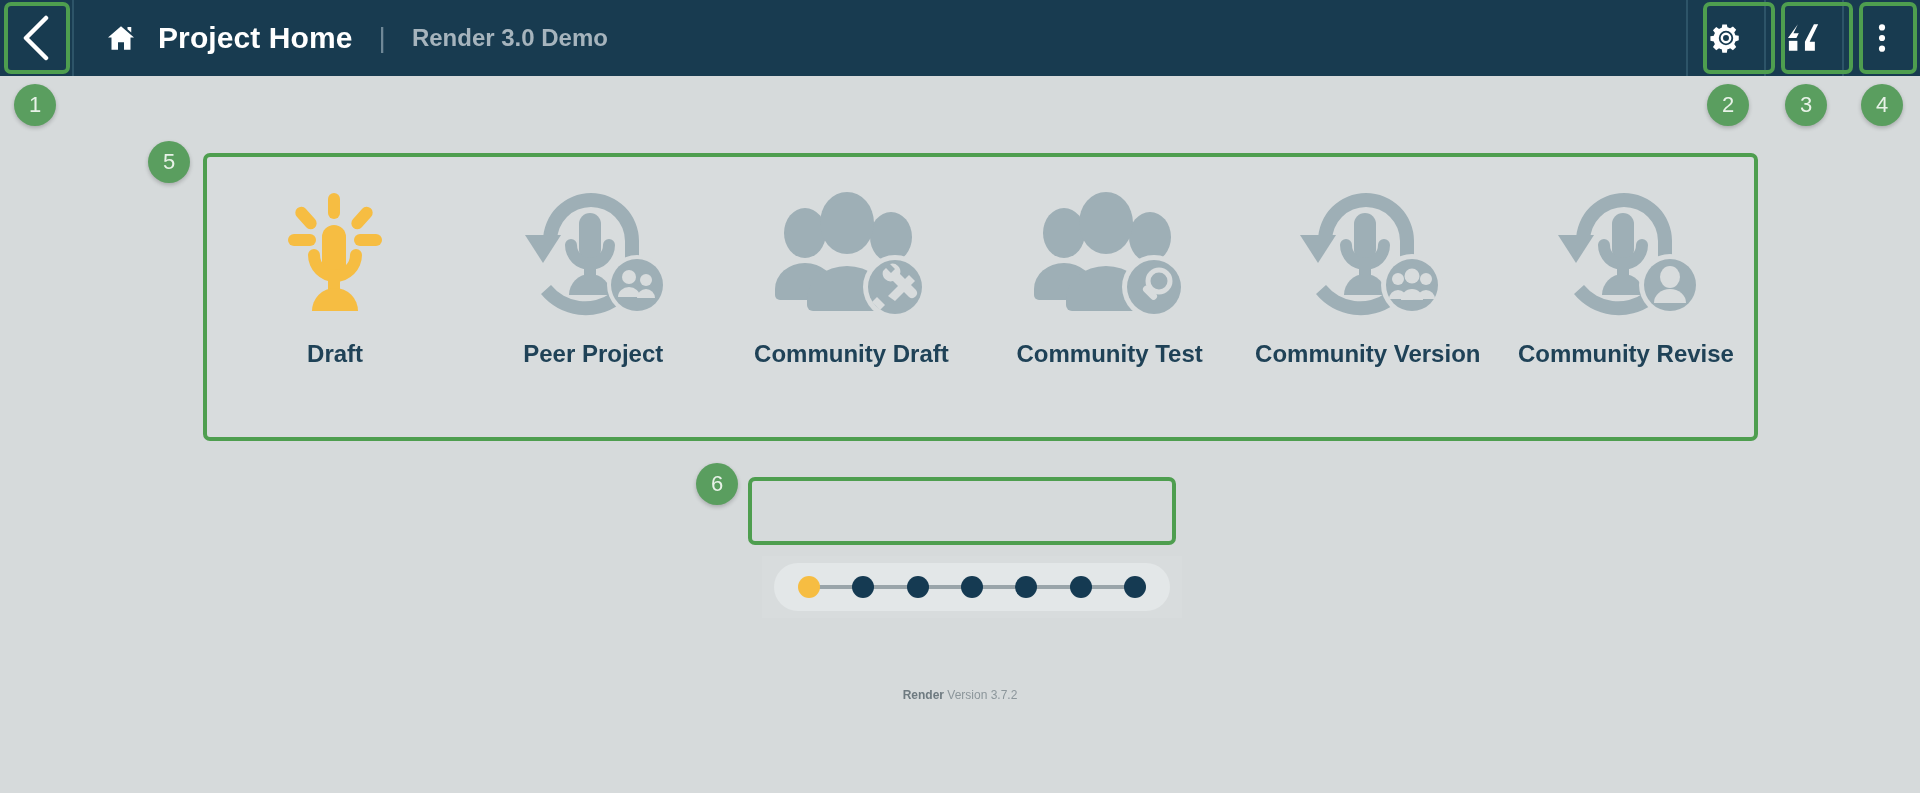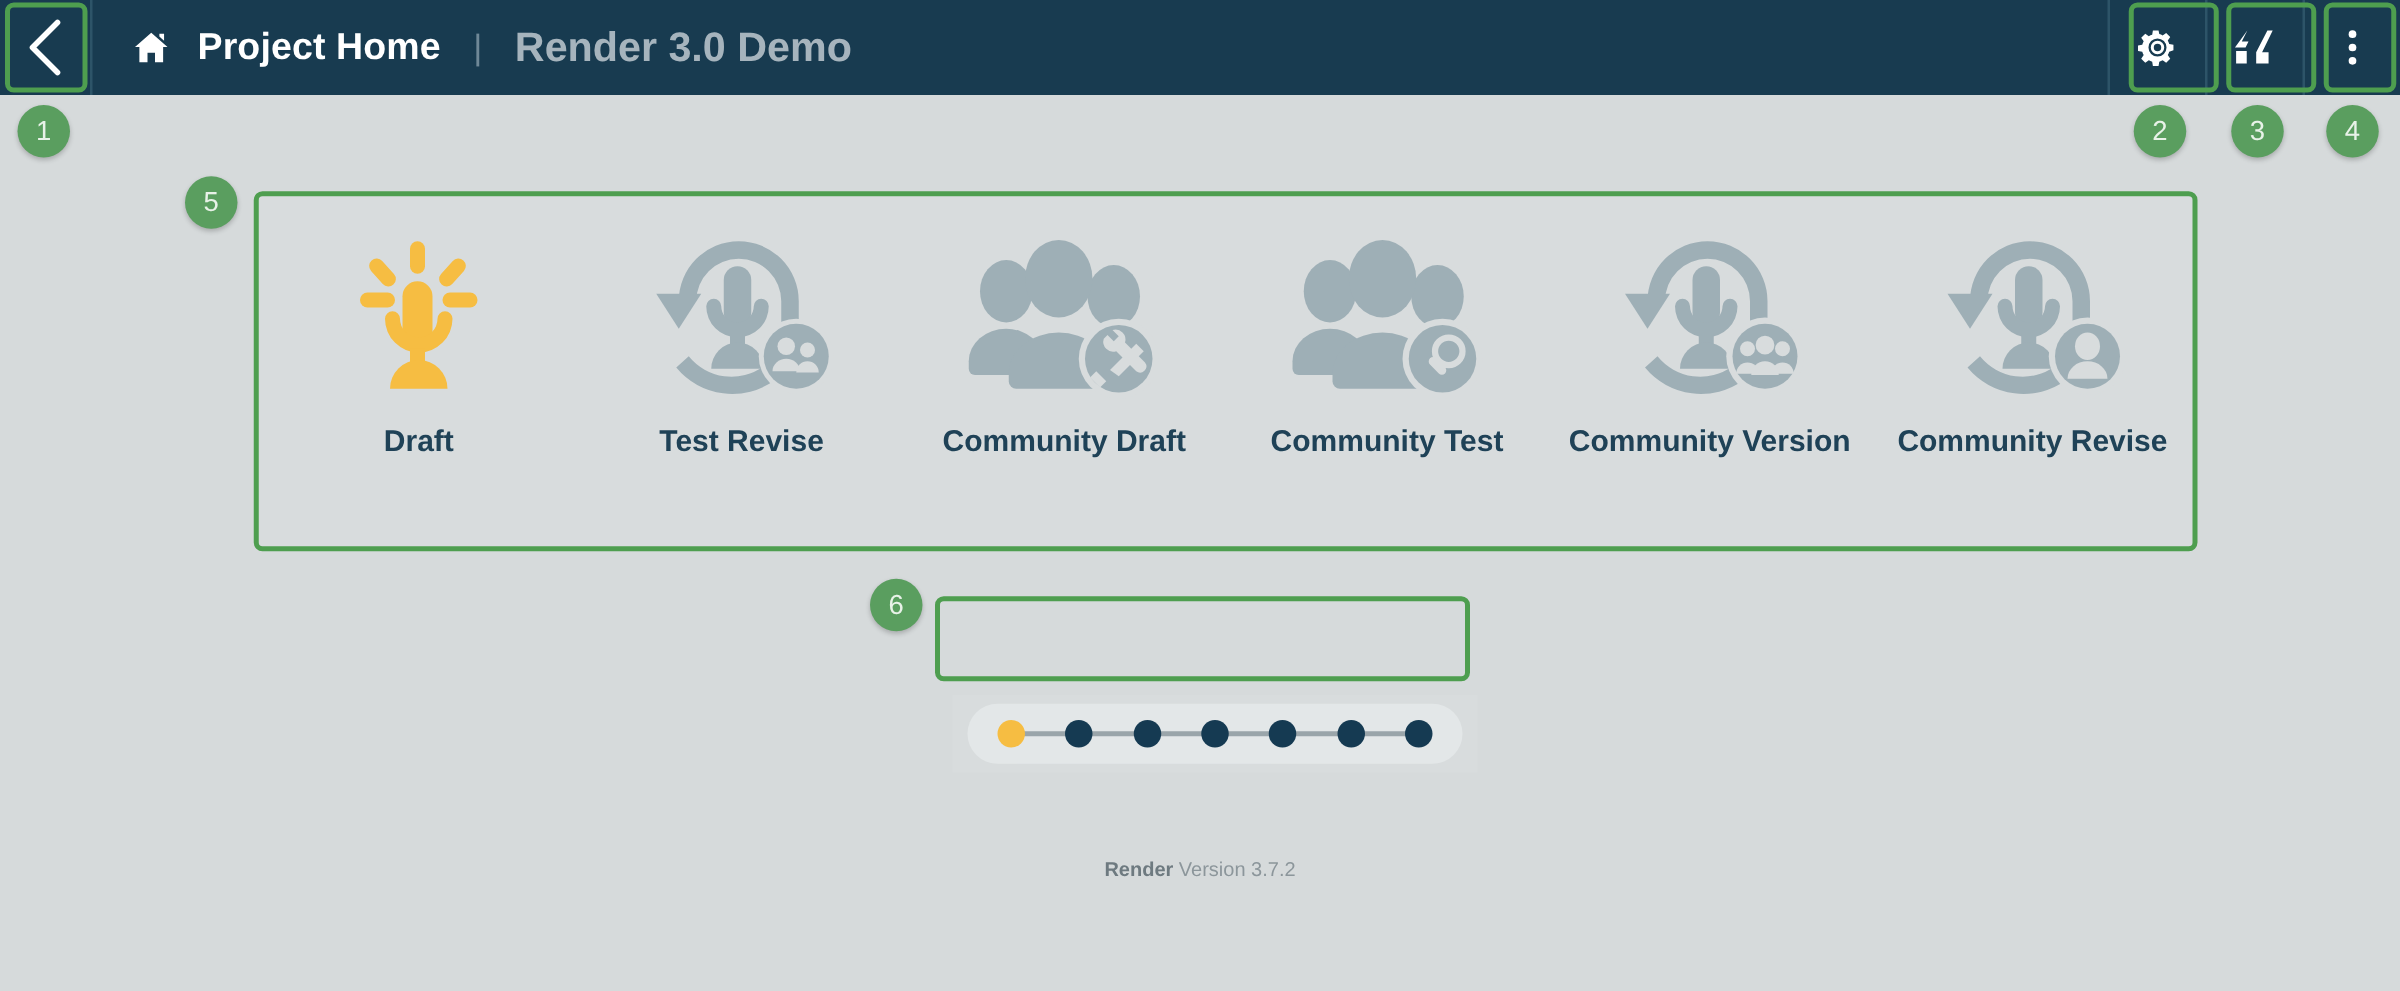--- a/index.html
+++ b/index.html
@@ -66,21 +66,21 @@
     letter-spacing: 0.1px;
     white-space: nowrap;
   }
   .title-sep {
     font-size: 28px;
     color: #6f8897;
     font-weight: normal;
     margin: 0 4px;
   }
   .title-sub {
-    font-size: 33px;
+    font-size: 24px;
     font-weight: bold;
     color: #a6b4bd;
     white-space: nowrap;
   }
 
   .topbar-actions {
     display: flex;
     align-items: center;
     height: 76px;
     flex: 0 0 auto;
@@ -213,21 +213,21 @@
   .step-dot.active { background: #f6bd42; }
   .step-spacer { flex: 1 1 auto; }
 
   
   .footer {
     position: absolute;
     top: 612px;
     left: 0;
     width: 1920px;
     text-align: center;
-    font-size: 16px;
+    font-size: 12px;
     color: #8c969b;
   }
   .footer b { color: #6e7a80; font-weight: bold; }
 </style>
 </head>
 <body>
 
 <div class="topbar">
 
   <div class="back-cell">
@@ -318,21 +318,21 @@
           <circle cx="124" cy="106" r="30" fill="#d8dcdd"></circle>
           <circle cx="124" cy="106" r="26" fill="#9eafb6"></circle>
           <g fill="#d8dcdd">
             <circle cx="116" cy="98" r="7"></circle>
             <path d="M105 118 a11 10 0 0 1 22 0 z"></path>
             <circle cx="133" cy="101" r="6"></circle>
             <path d="M124 119 a9 9 0 0 1 18 0 z"></path>
           </g>
         </svg>
       </div>
-      <div class="stage-label">Test Revise</div>
+      <div class="stage-label">Peer Project</div>
     </div>
 
     <div class="stage">
       <div class="stage-icon">
         <svg width="160" height="140" viewBox="0 0 160 140">
           <g fill="#9eafb6">
 
             <ellipse cx="34" cy="54" rx="21" ry="25"></ellipse>
             <path d="M4 110 a30 26 0 0 1 60 0 v6 a5 5 0 0 1-5 5 H9 a5 5 0 0 1-5-5 z"></path>
 

